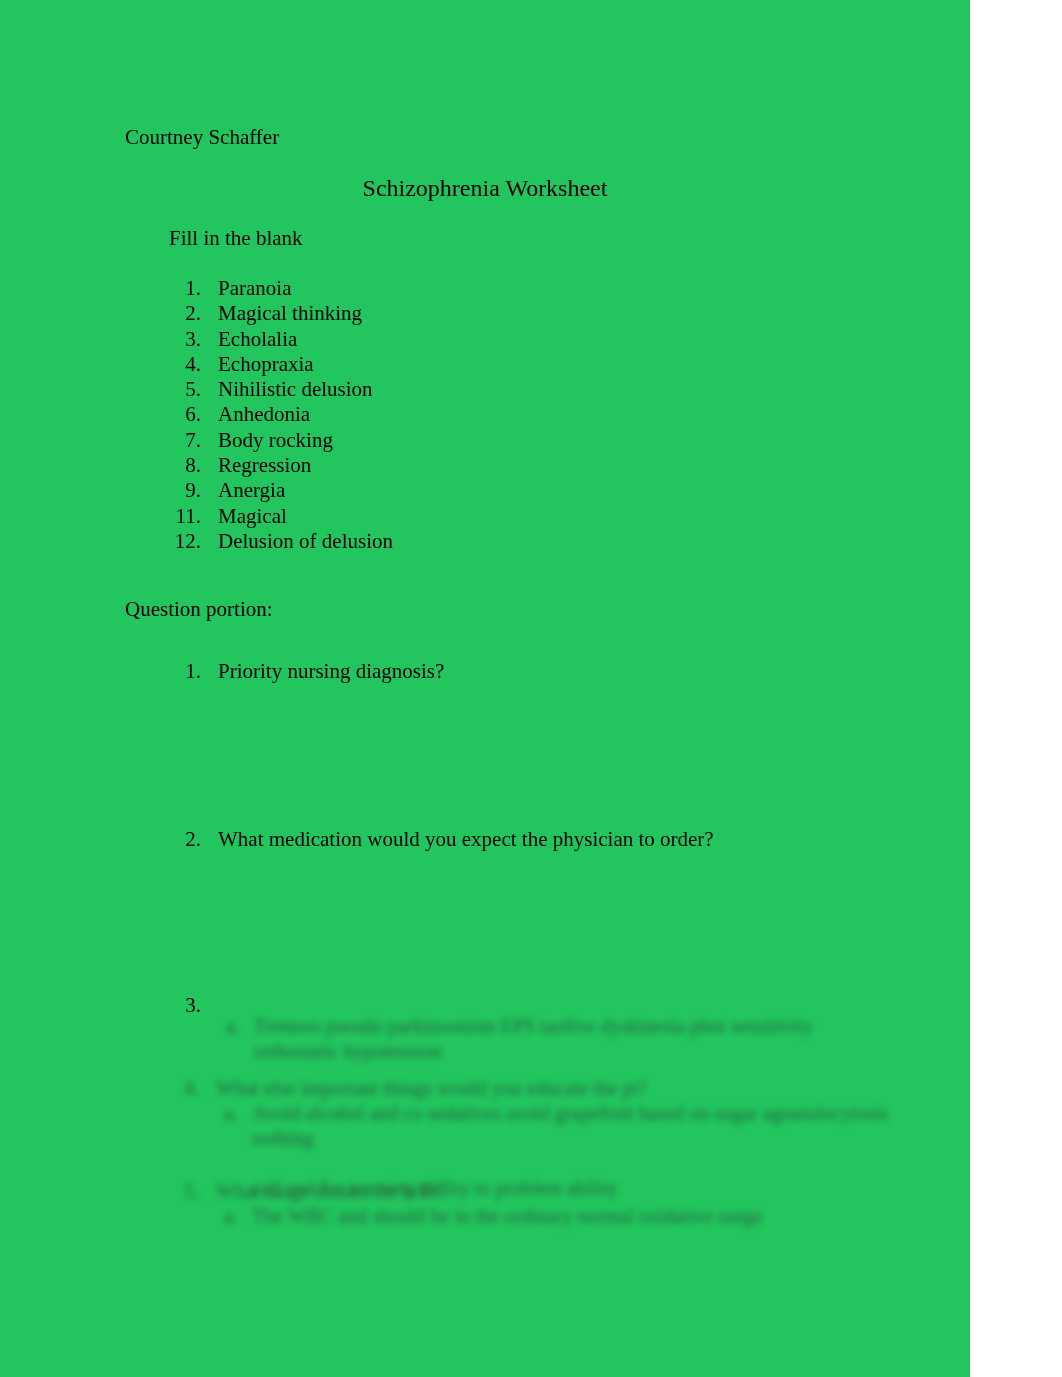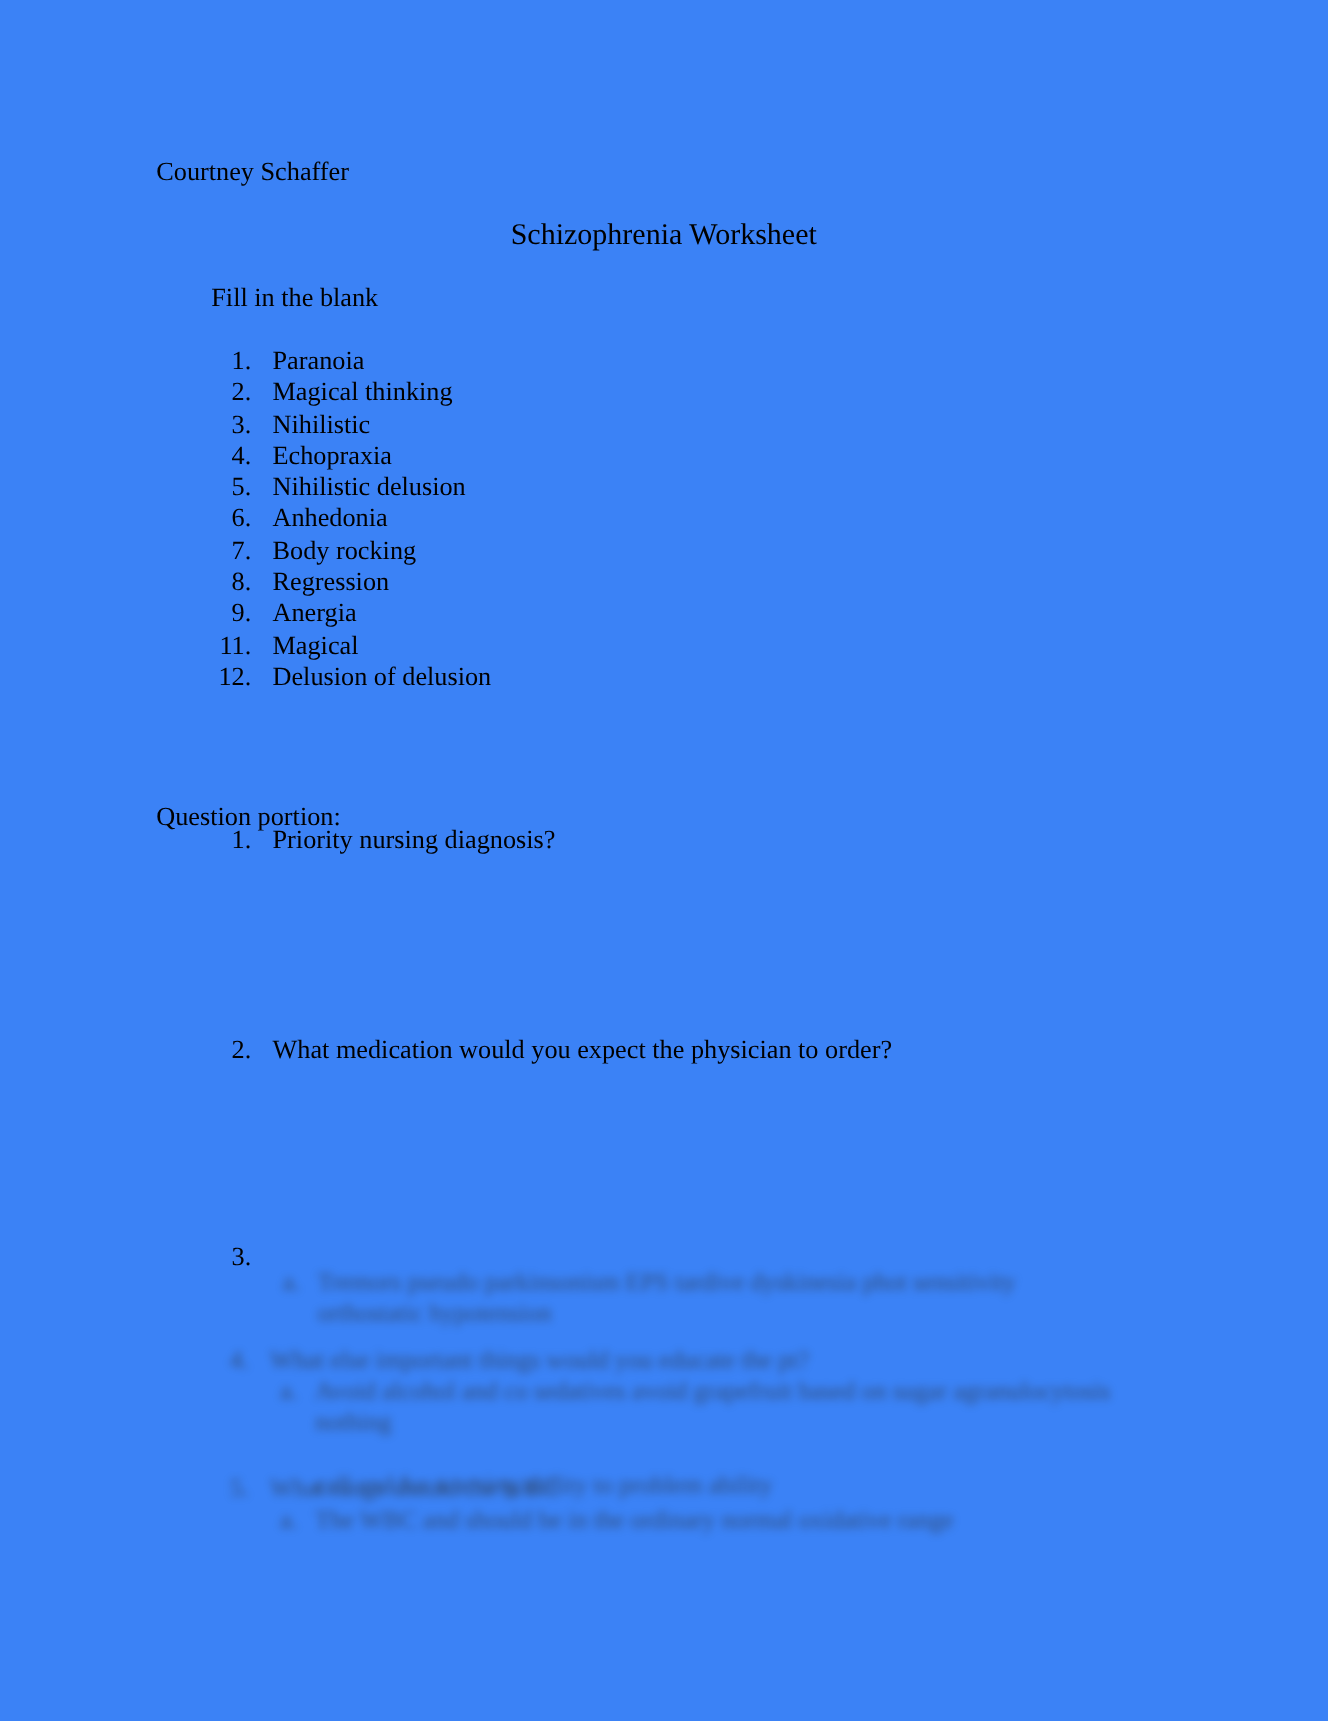--- a/index.html
+++ b/index.html
@@ -7,23 +7,23 @@
     margin: 0;
     padding: 0;
     background: #ffffff;
   }
   body {
     font-family: "Liberation Serif", "DejaVu Serif", serif;
     color: #000000;
   }
   .page {
     position: relative;
-    width: 1062px;
+    width: 970px;
     height: 1377px;
-    background: #3b82f6;
+    background: #22c55e;
     overflow: hidden;
     box-sizing: border-box;
     padding-left: 35px;
   }
 
   
   .author {
     position: absolute;
     left: 125px;
     top: 124px;
@@ -41,21 +41,21 @@
     line-height: 26px;
   }
   .section-label {
     position: absolute;
     left: 125px;
     font-size: 21px;
     line-height: 26px;
     white-space: nowrap;
   }
   .section-fill { top: 225px; margin-left: 44px; }
-  .section-question { top: 640px; }
+  .section-question { top: 596px; }
 
   
   .olist {
     position: absolute;
     margin: 0;
     padding: 0;
     list-style: none;
   }
   .olist > li {
     position: relative;
@@ -149,21 +149,21 @@
     <li>
       <span class="marker">1.</span>
       <span class="label">Paranoia</span>
     </li>
     <li>
       <span class="marker">2.</span>
       <span class="label">Magical thinking</span>
     </li>
     <li>
       <span class="marker">3.</span>
-      <span class="label">Nihilistic</span>
+      <span class="label">Echolalia</span>
     </li>
     <li>
       <span class="marker">4.</span>
       <span class="label">Echopraxia</span>
     </li>
     <li>
       <span class="marker">5.</span>
       <span class="label">Nihilistic delusion</span>
     </li>
     <li>

